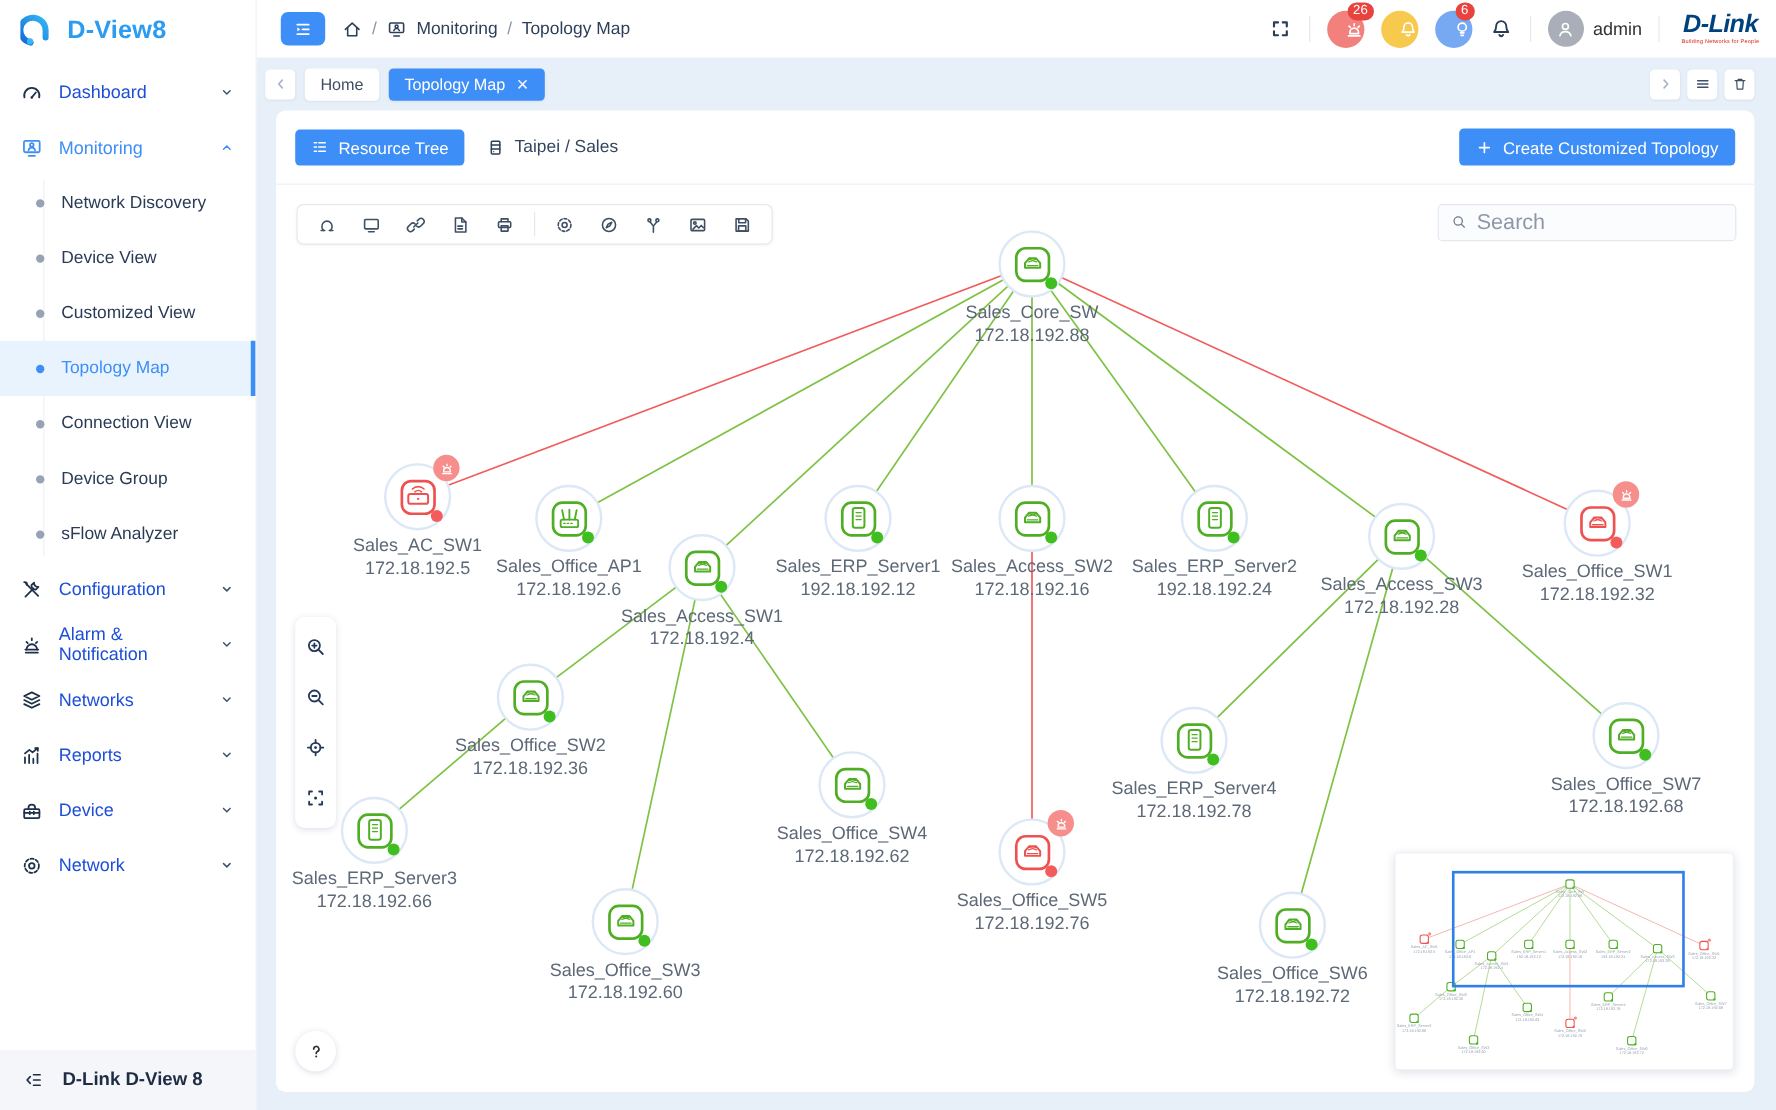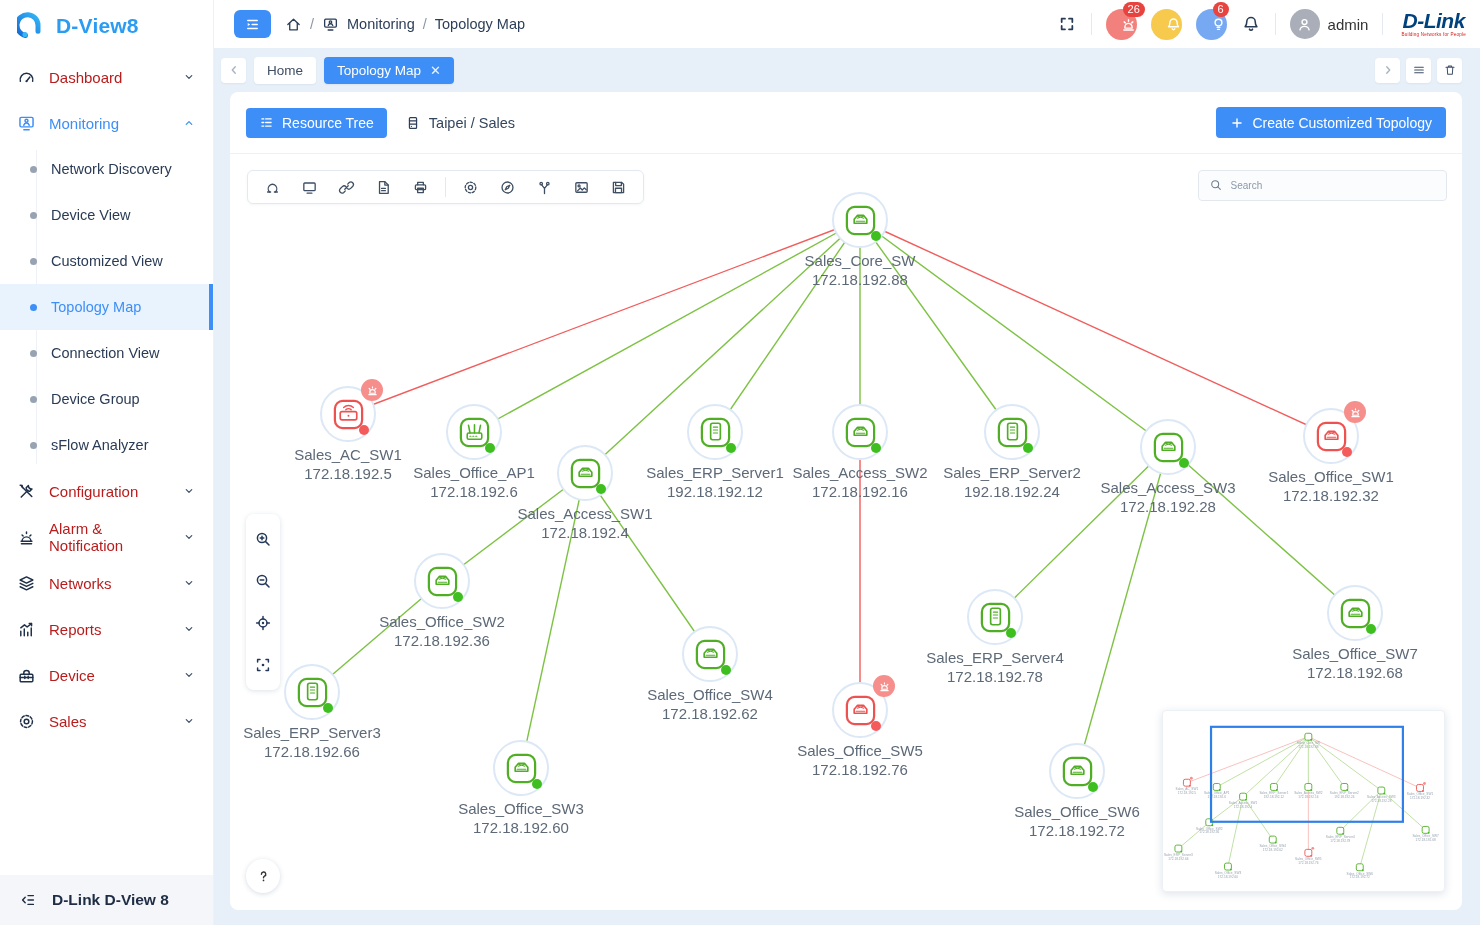--- a/index.html
+++ b/index.html
@@ -7,21 +7,21 @@
   body{background:#e7eff8;font-family:"Liberation Sans",sans-serif;color:#243248;position:relative}
   svg{display:block}
   .app{display:flex;width:1480px;height:925px}
 
   
   .sidebar{width:214px;background:#fff;display:flex;flex-direction:column;flex-shrink:0;border-right:1px solid #eef1f5}
   .logo-row{height:52px;display:flex;align-items:center;gap:9px;padding:14px 17px;flex-shrink:0}
   .logo-mark{width:30px;height:30px}
   .logo-text{color:#2b9cf2;font-size:21px;font-weight:bold;letter-spacing:.2px}
   #sidebar-nav{flex:1;overflow:hidden;padding-top:2px}
-  .nav-item{height:46px;display:flex;align-items:center;gap:13px;padding:0 17px;font-size:15px;color:#b91c1c;cursor:pointer}
+  .nav-item{height:46px;display:flex;align-items:center;gap:13px;padding:0 17px;font-size:15px;color:#1d4ed8;cursor:pointer}
   .nav-item .nav-ico{width:19px;height:19px;color:#1f3049}
   .nav-item .nav-ico svg{width:19px;height:19px}
   .nav-item .chev{margin-left:auto;width:14px;height:14px;color:#40516c}
   .nav-item .chev svg{width:14px;height:14px}
   .nav-item.active-parent,.nav-item.active-parent .nav-ico,.nav-item.active-parent .chev{color:#3d8ef7}
   .submenu{position:relative}
   .submenu::before{content:"";position:absolute;left:36px;top:4px;bottom:4px;width:1px;background:#eef1f6}
   .subitem{height:46px;display:flex;align-items:center;gap:14px;padding-left:30px;font-size:14.5px;color:#2a3b55;cursor:pointer;position:relative}
   .subitem .dot{width:7px;height:7px;border-radius:50%;background:#97a3b2;flex-shrink:0;position:relative;z-index:1}
   .subitem.active{background:#e9f3fe;color:#3d8ef7;border-right:4px solid #3d8ef7}
@@ -77,21 +77,21 @@
   .create-btn svg{width:14px;height:14px}
 
   .canvas{position:absolute;left:0;top:62px;right:0;bottom:0}
   #edges-svg{position:absolute;left:0;top:-62px;width:1232px;height:818px;pointer-events:none}
   .tool-box{position:absolute;left:17px;top:16px;height:34px;background:#fff;border:1px solid #e4e9f0;border-radius:6px;display:flex;align-items:center;padding:0 7px;gap:2px;box-shadow:0 1px 3px rgba(30,60,100,.05);z-index:6}
   .tool-btn{width:35px;height:28px;display:flex;align-items:center;justify-content:center;color:#3f4f63;cursor:pointer;border-radius:4px}
   .tool-btn svg{width:17px;height:17px}
   .tool-div{width:1px;height:20px;background:#e4e9f0;margin:0 5px}
   .search-box{position:absolute;right:15px;top:16px;width:249px;height:31px;background:#fbfcfe;border:1px solid #e3e8ef;border-radius:4px;display:flex;align-items:center;padding:0 10px;gap:8px;z-index:6}
   .search-box .s-ico{width:15px;height:15px;color:#6d7b8d}
-  .search-box input{border:none;outline:none;background:transparent;font-size:10px;color:#6d28d9;width:100%;font-family:"Liberation Sans",sans-serif}
+  .search-box input{border:none;outline:none;background:transparent;font-size:18px;color:#6d28d9;width:100%;font-family:"Liberation Sans",sans-serif}
   .search-box input::placeholder{color:#8d99a9}
   .zoom-panel{position:absolute;left:16px;top:360px;width:34px;background:#fff;border-radius:8px;box-shadow:0 1px 5px rgba(30,60,100,.15);display:flex;flex-direction:column;padding:4px 0;z-index:6}
   .zoom-btn{width:34px;height:42px;display:flex;align-items:center;justify-content:center;color:#24395a;cursor:pointer}
   .zoom-btn svg{width:18px;height:18px}
   .help-btn{position:absolute;left:16px;bottom:17px;width:34px;height:34px;border-radius:50%;background:#fff;box-shadow:0 1px 5px rgba(30,60,100,.18);display:flex;align-items:center;justify-content:center;color:#333;cursor:pointer;z-index:6}
   .help-btn svg{width:17px;height:17px}
 
   
   #nodes-layer{position:absolute;left:0;top:-62px;width:1232px;height:818px}
   .node{position:absolute;width:56px;height:56px;border-radius:50%;background:#fff;border:2px solid #dce8f6;transform:translate(-50%,-50%);display:flex;align-items:center;justify-content:center;cursor:pointer}
@@ -265,21 +265,21 @@
             </svg>
           </span>
   </div>
         <div class="nav-item ">
     <span class="nav-ico">
             <svg viewBox="0 0 18 18" fill="none" stroke="currentColor" stroke-width="1.4" stroke-linecap="round" stroke-linejoin="round">
               <circle cx="9" cy="9" r="5.6" stroke-dasharray="2.5 1.7"></circle>
               <circle cx="9" cy="9" r="2.2"></circle>
             </svg>
           </span>
-    <span>Sales</span>
+    <span>Network</span>
     <span class="chev">
             <svg viewBox="0 0 18 18" fill="none" stroke="currentColor" stroke-width="1.6" stroke-linecap="round" stroke-linejoin="round">
               <path d="M5.5 7.3 L9 10.8 12.5 7.3"></path>
             </svg>
           </span>
   </div>
       </nav>
     <div class="sidebar-footer">
       <span class="f-ico" id="footer-ico">
           <svg viewBox="0 0 18 18" fill="none" stroke="currentColor" stroke-width="1.4" stroke-linecap="round" stroke-linejoin="round">

